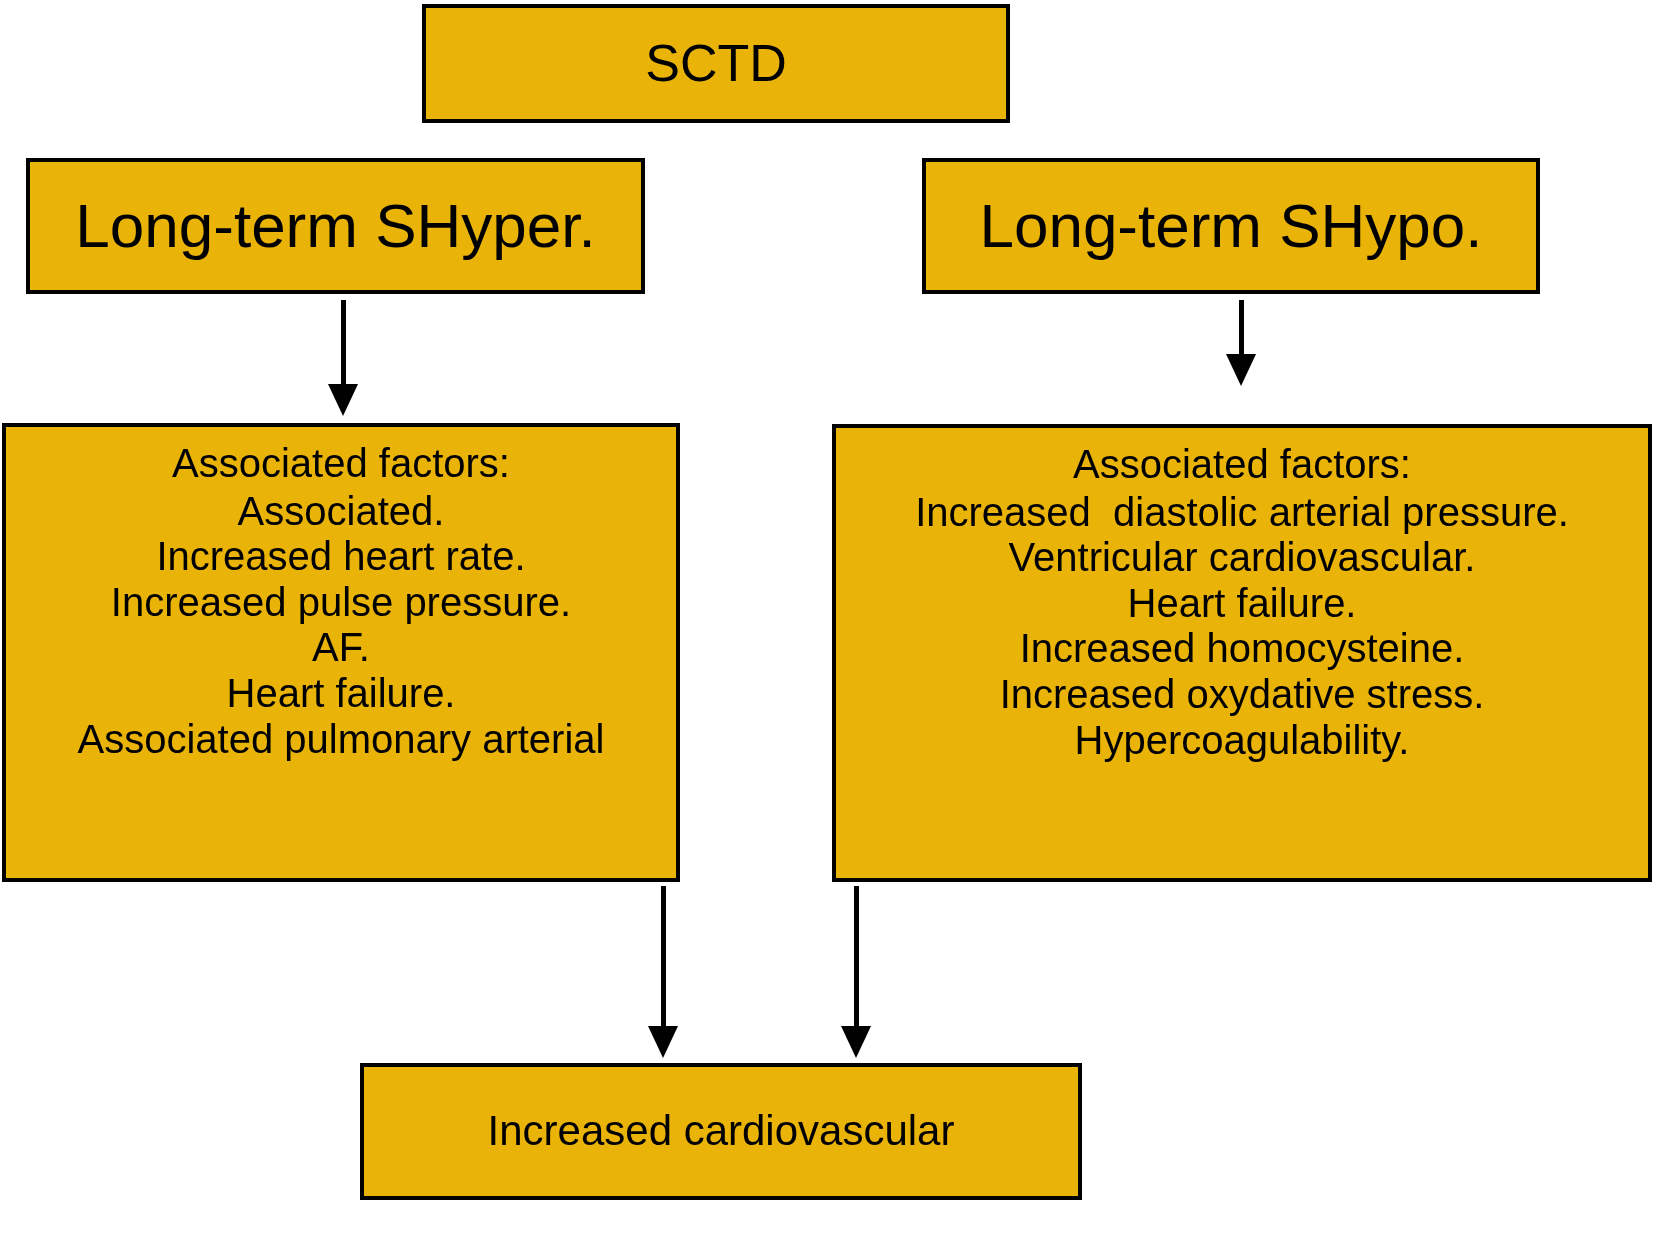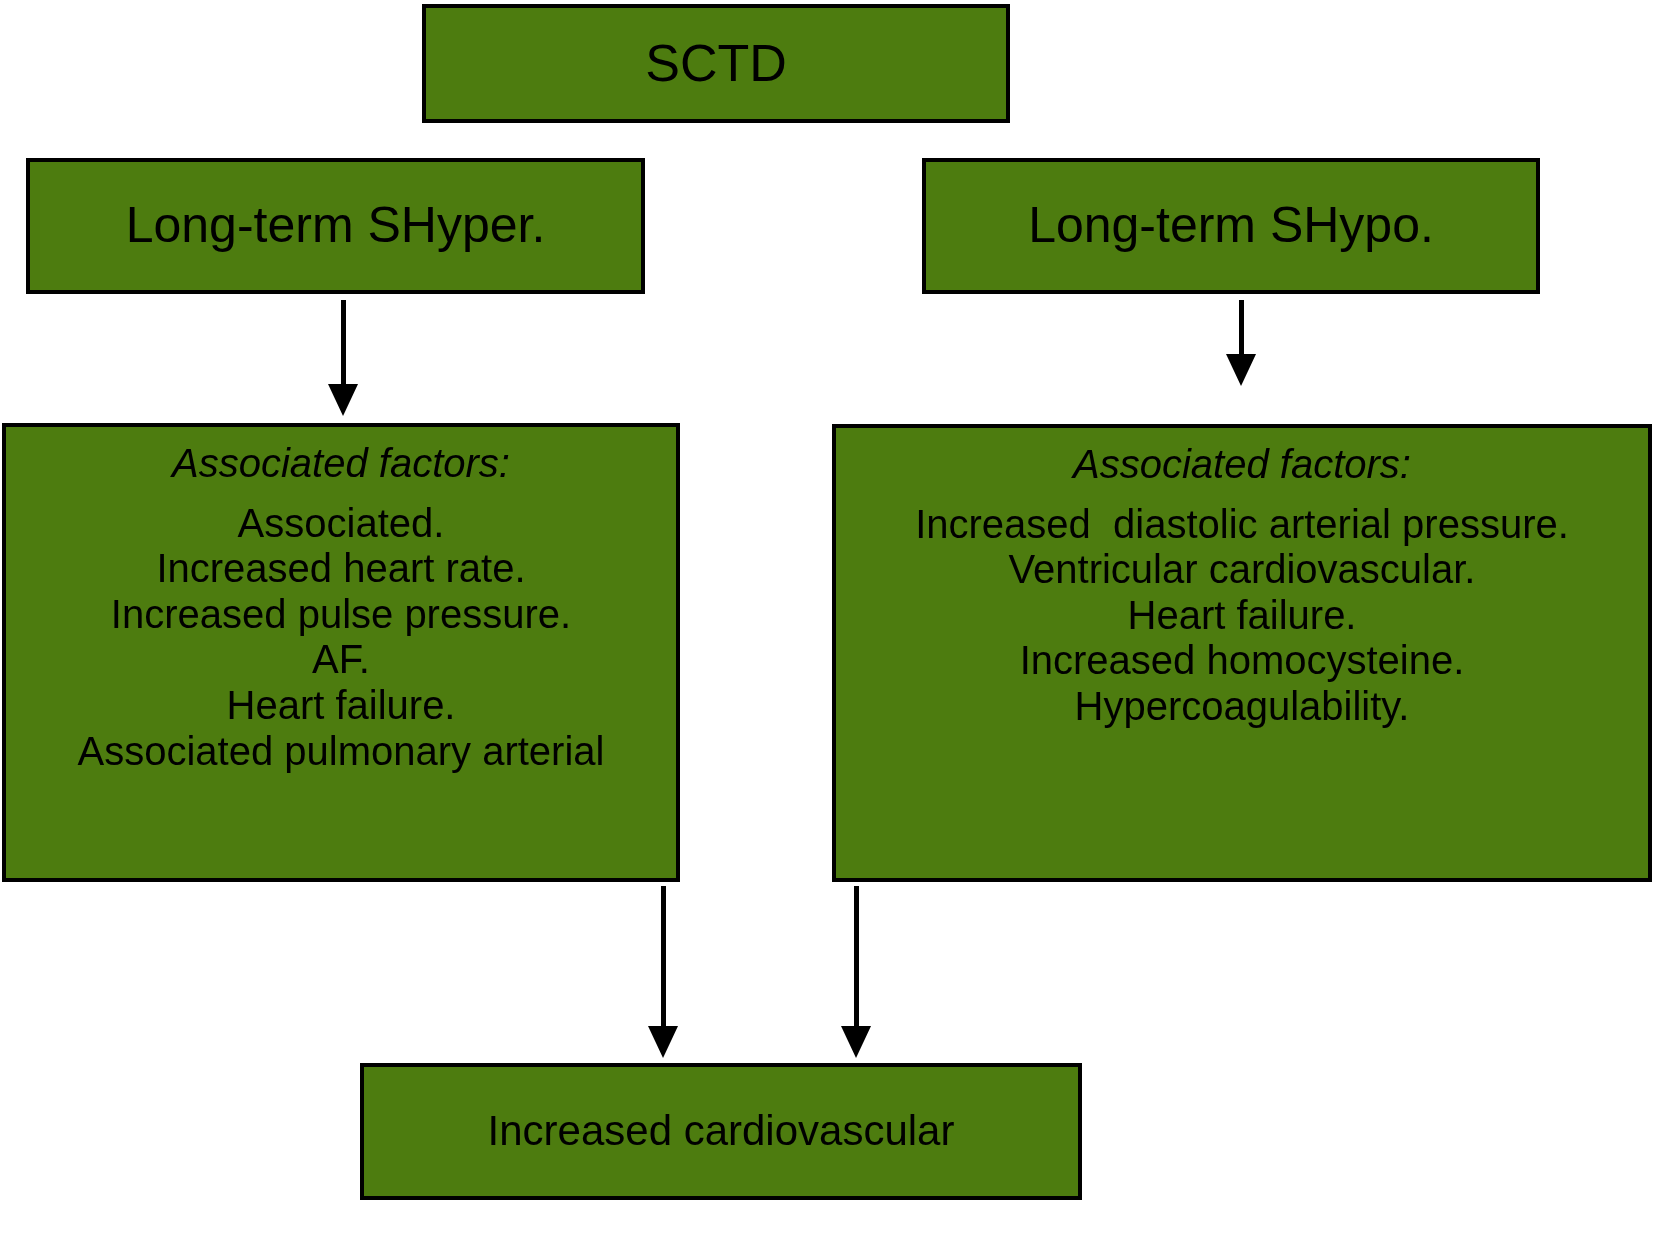--- a/index.html
+++ b/index.html
@@ -15,21 +15,21 @@
     position: relative;
     width: 1657px;
     height: 1237px;
     background: #ffffff;
     overflow: hidden;
   }
   .node {
     position: absolute;
     box-sizing: border-box;
     border: 4px solid #000000;
-    background: #4d7c0f;
+    background: #eab308;
     display: flex;
     flex-direction: column;
     align-items: center;
     justify-content: center;
     text-align: center;
     line-height: 1.03;
   }
   .node .line {
     display: block;
     white-space: pre;
@@ -54,21 +54,21 @@
     height: 136px;
   }
   #node-shypo {
     left: 922px;
     top: 158px;
     width: 618px;
     height: 136px;
     text-align: right;
   }
   #node-shyper .line, #node-shypo .line {
-    font-size: 50px;
+    font-size: 62px;
   }
 
   
   #node-factors-left {
     left: 2px;
     top: 423px;
     width: 678px;
     height: 459px;
     justify-content: flex-start;
     padding-top: 14px;
@@ -76,22 +76,21 @@
   #node-factors-right {
     left: 832px;
     top: 424px;
     width: 820px;
     height: 458px;
     justify-content: flex-start;
     padding-top: 14px;
   }
   .factors .heading {
     font-size: 45px;
-    margin-bottom: 14px;
-    font-style: italic;
+    margin-bottom: 2px;
   }
   .factors .line {
     font-size: 40px;
     line-height: 1.14;
   }
 
   
   #node-outcome {
     left: 360px;
     top: 1063px;
@@ -177,20 +176,21 @@
     <span class="line">Heart failure.</span>
     <span class="line">Associated pulmonary arterial</span>
   </div>
 
   <div class="node factors" id="node-factors-right">
     <span class="line heading">Associated factors:</span>
     <span class="line">Increased  diastolic arterial pressure.</span>
     <span class="line">Ventricular cardiovascular.</span>
     <span class="line">Heart failure.</span>
     <span class="line">Increased homocysteine.</span>
+    <span class="line">Increased oxydative stress.</span>
     <span class="line">Hypercoagulability.</span>
   </div>
 
   <div class="conn" id="conn-left-outcome">
     <div class="shaft"></div>
     <div class="head"></div>
   </div>
 
   <div class="conn" id="conn-right-outcome">
     <div class="shaft"></div>

